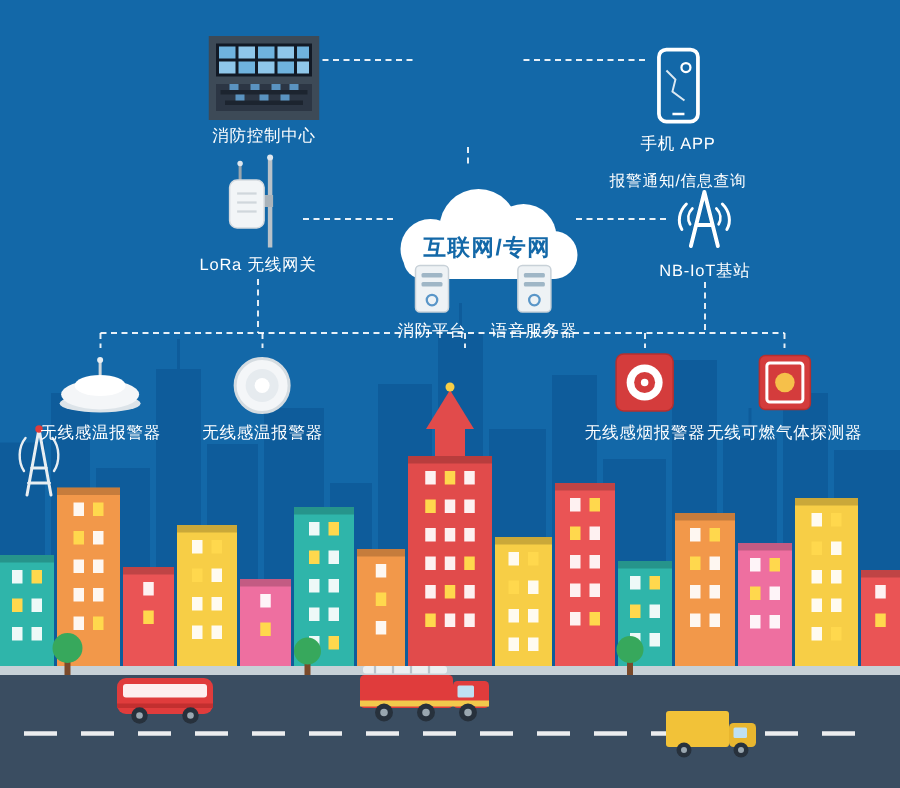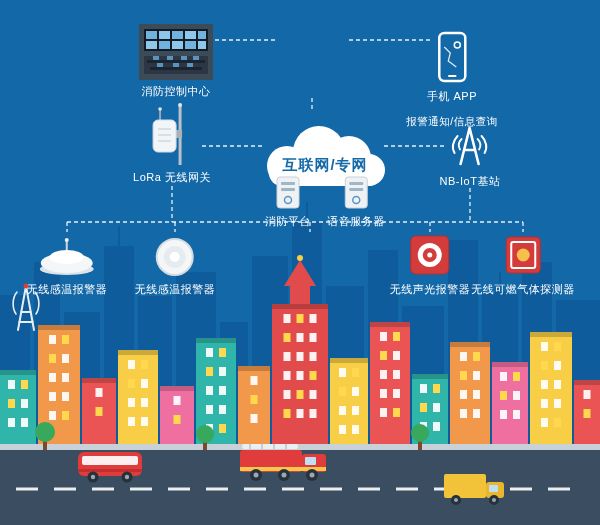--- a/index.html
+++ b/index.html
@@ -380,21 +380,21 @@
   </div>
 
 
   <div class="node" style="left:430px;top:232px">
     <svg width="70" height="46" viewBox="0 0 70 46">
       <rect x="16" y="4" width="38" height="38" rx="5" fill="#d43c3c" stroke="#b52f2f"></rect>
       <circle cx="35" cy="23" r="12" fill="#ffffff"></circle>
       <circle cx="35" cy="23" r="7" fill="#d43c3c"></circle>
       <circle cx="35" cy="23" r="2.5" fill="#ffffff"></circle>
     </svg>
-    <div class="label">无线声光报警器</div>
+    <div class="label">无线感烟报警器</div>
   </div>
 
   <div class="node" style="left:523px;top:232px">
     <svg width="70" height="46" viewBox="0 0 70 46">
       <rect x="18" y="5" width="34" height="36" rx="4" fill="#d43c3c" stroke="#b52f2f"></rect>
       <rect x="23" y="10" width="24" height="26" rx="2" fill="none" stroke="#ffffff" stroke-width="2"></rect>
       <circle cx="35" cy="23" r="6.5" fill="#f6c04a"></circle>
     </svg>
     <div class="label">无线可燃气体探测器</div>
   </div>

